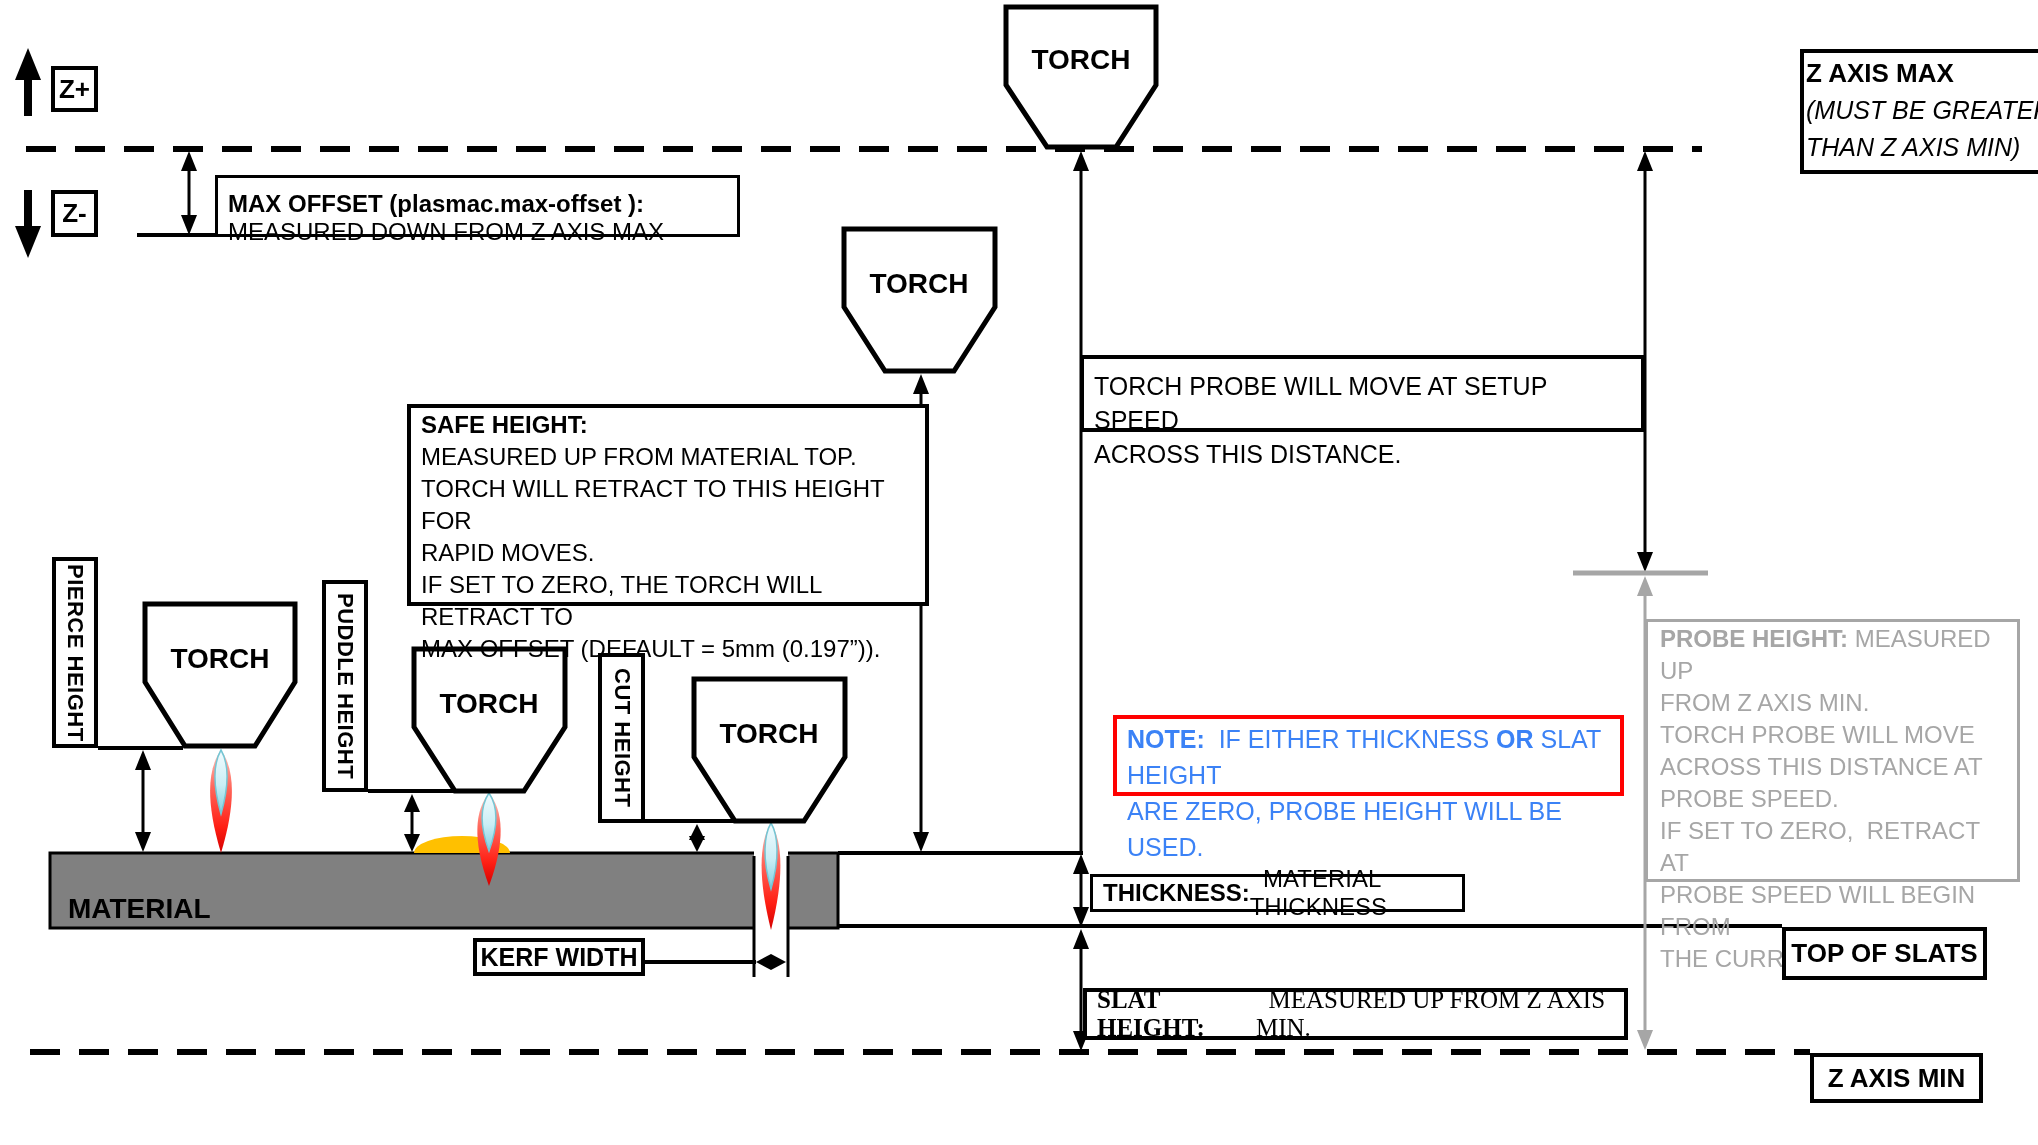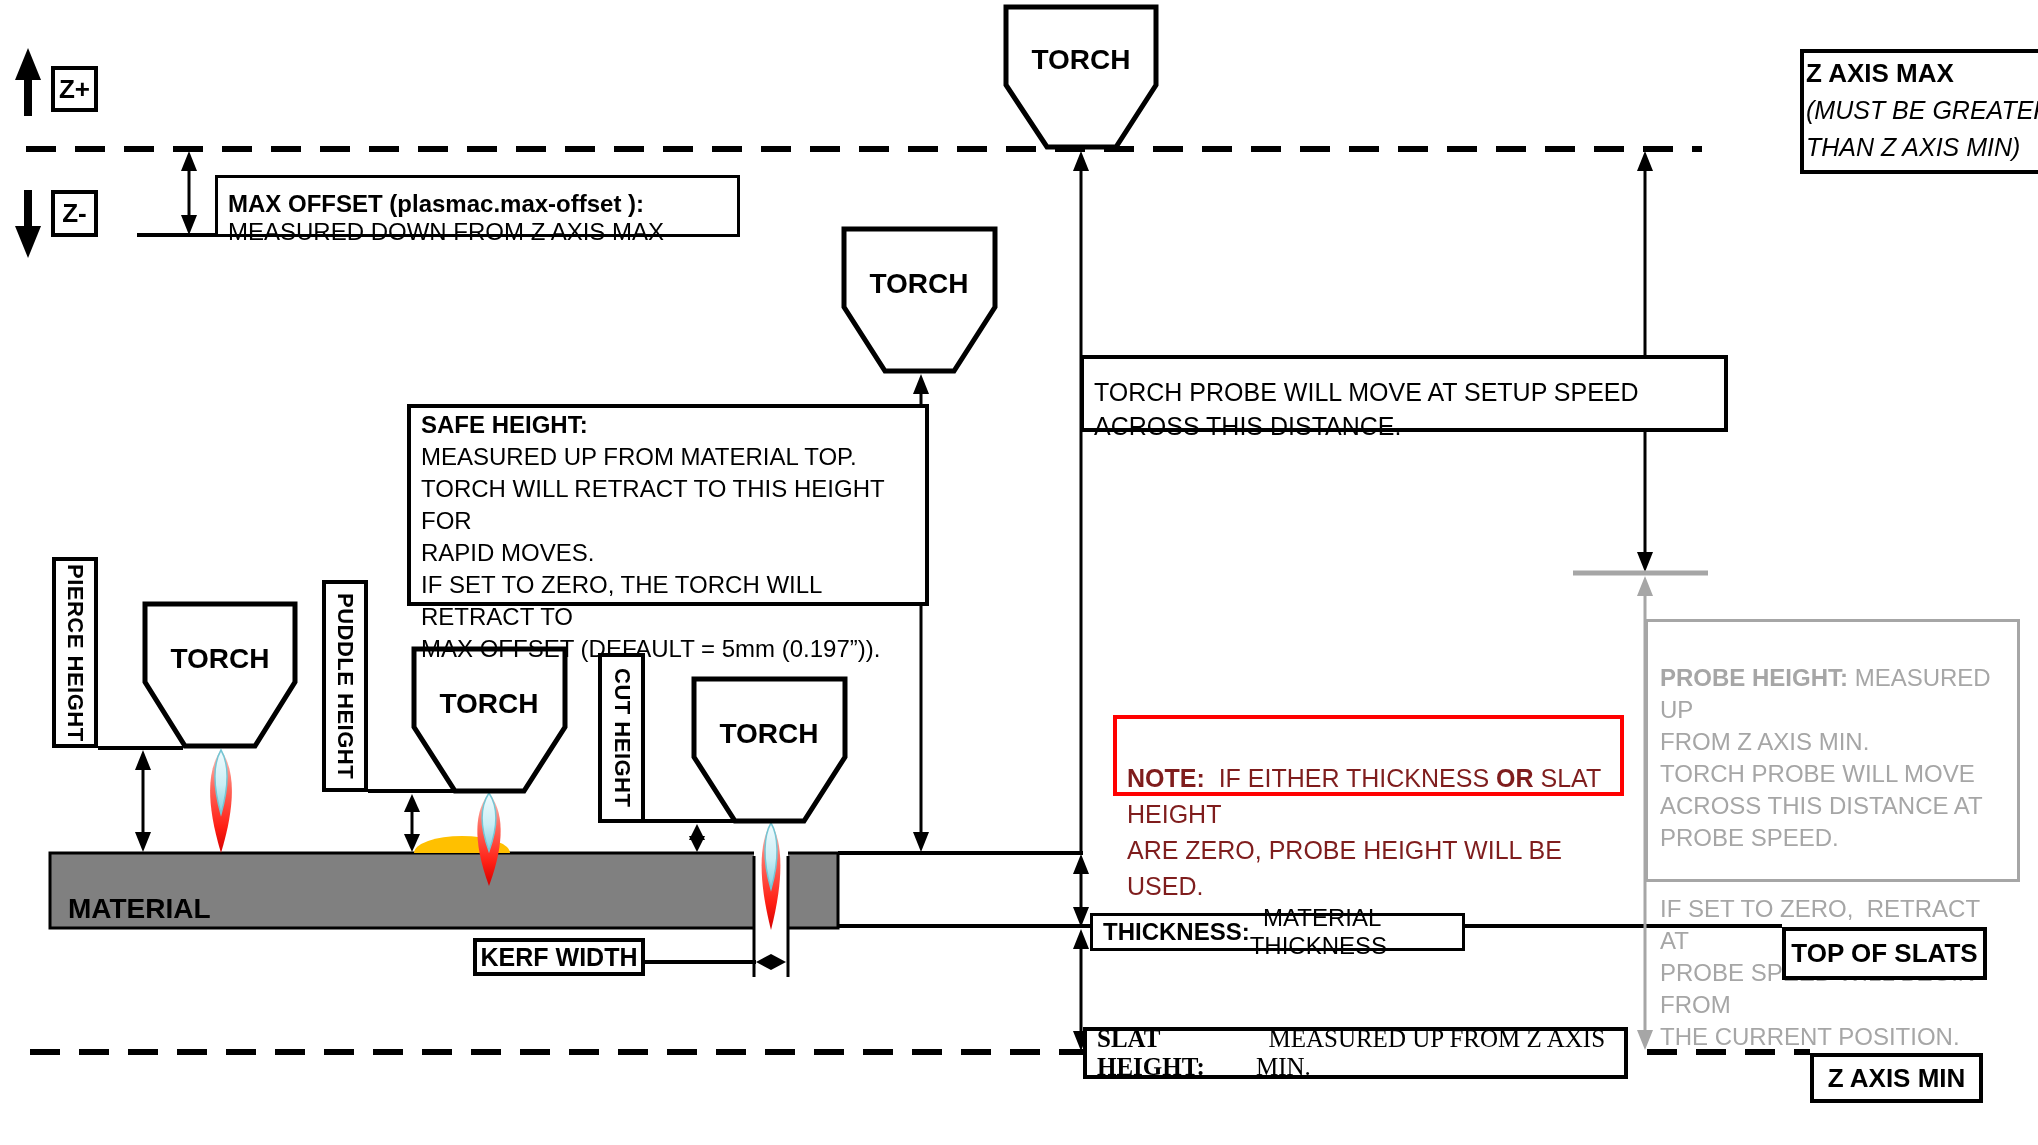--- a/index.html
+++ b/index.html
@@ -2,40 +2,40 @@
 <html><head>
 <meta charset="utf-8">
 <style>
   html,body{margin:0;padding:0;background:#fff;}
   .stage{position:relative;width:2038px;height:1145px;background:#fff;overflow:hidden;
          font-family:"Liberation Sans", sans-serif;color:#000;}
   .stage svg{position:absolute;left:0;top:0;}
   .box{position:absolute;background:#fff;border:4px solid #000;box-sizing:border-box;}
   .center{display:flex;align-items:center;justify-content:center;}
   .bold{font-weight:bold;}
-  .pre{white-space:pre-wrap;margin-top:39px;}
+  .pre{white-space:pre-wrap;}
   .vlabel{writing-mode:vertical-rl;text-orientation:mixed;font-weight:bold;font-size:22px;
           letter-spacing:.5px;}
   
   #z-plus-box{left:51px;top:66px;width:47px;height:46px;font-size:26px;font-weight:bold;}
   #z-minus-box{left:51px;top:190px;width:47px;height:47px;font-size:26px;font-weight:bold;}
   #max-offset-box{left:215px;top:175px;width:525px;height:62px;border-width:3px;
                   font-size:24px;line-height:28px;padding:12px 10px;}
   #z-axis-max-box{left:1800px;top:25px;width:288px;height:125px;font-size:25px;
                   line-height:37px;padding:2px 12px 0 2px;margin-top:24px;}
   #z-axis-max-box .t{font-size:26px;font-weight:bold;}
   #z-axis-max-box .i{font-style:italic;}
-  #torch-probe-box{left:1080px;top:355px;width:648px;height:77px;font-size:25px;
-                   line-height:34px;padding:16px 10px;}
+  #torch-probe-box{left:1080px;top:355px;width:565px;height:77px;font-size:25px;
+                   line-height:34px;padding:10px 10px;}
   #safe-height-box{left:399px;top:404px;width:522px;height:202px;font-size:24px;
                    line-height:32px;padding:1px 10px;margin-left:8px;}
   #pierce-label-box{left:52px;top:557px;width:46px;height:191px;}
   #puddle-label-box{left:322px;top:580px;width:46px;height:212px;}
   #cut-label-box{left:598px;top:653px;width:47px;height:170px;}
-  #note-box{left:1113px;top:715px;width:511px;height:81px;border-color:#ff0000;color:#7f1d1d;
+  #note-box{left:1113px;top:715px;width:511px;height:81px;border-color:#ff0000;color:#3b82f6;
             font-size:25px;line-height:36px;padding:2px 10px;}
   #probe-height-box{left:1645px;top:619px;width:375px;height:263px;border-width:3px;
                     border-color:#a6a6a6;color:#a6a6a6;font-size:24px;line-height:32px;
                     padding:1px 12px;}
   #thickness-box{left:1090px;top:874px;width:375px;height:38px;border-width:3px;
                  font-size:24px;padding-left:10px;display:flex;align-items:center;}
   #slat-height-box{left:1083px;top:988px;width:545px;height:52px;font-size:25px;
                    padding-left:10px;display:flex;align-items:center;font-family:Liberation Serif, serif;}
   #top-of-slats-box{left:1782px;top:927px;width:205px;height:53px;font-size:26px;font-weight:bold;}
   #z-axis-min-box{left:1810px;top:1053px;width:173px;height:50px;font-size:26px;font-weight:bold;}

